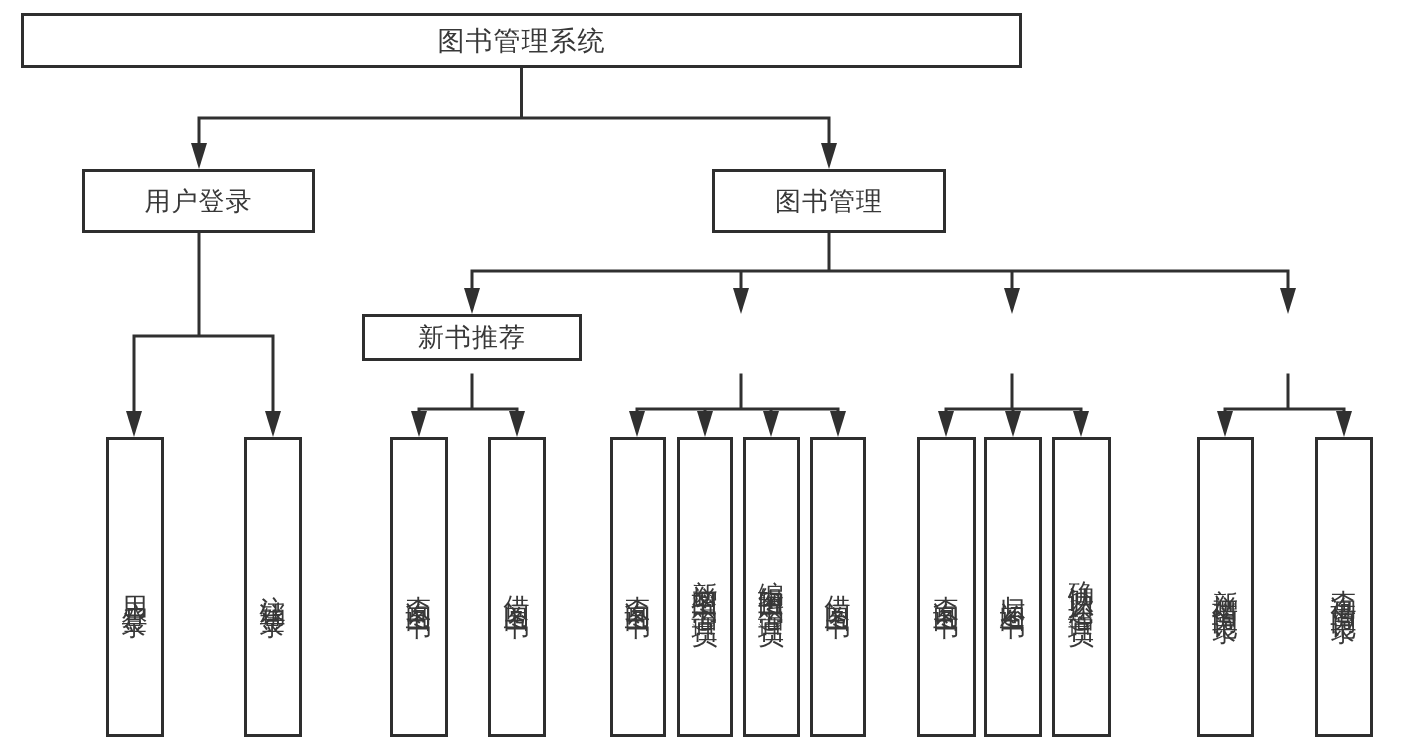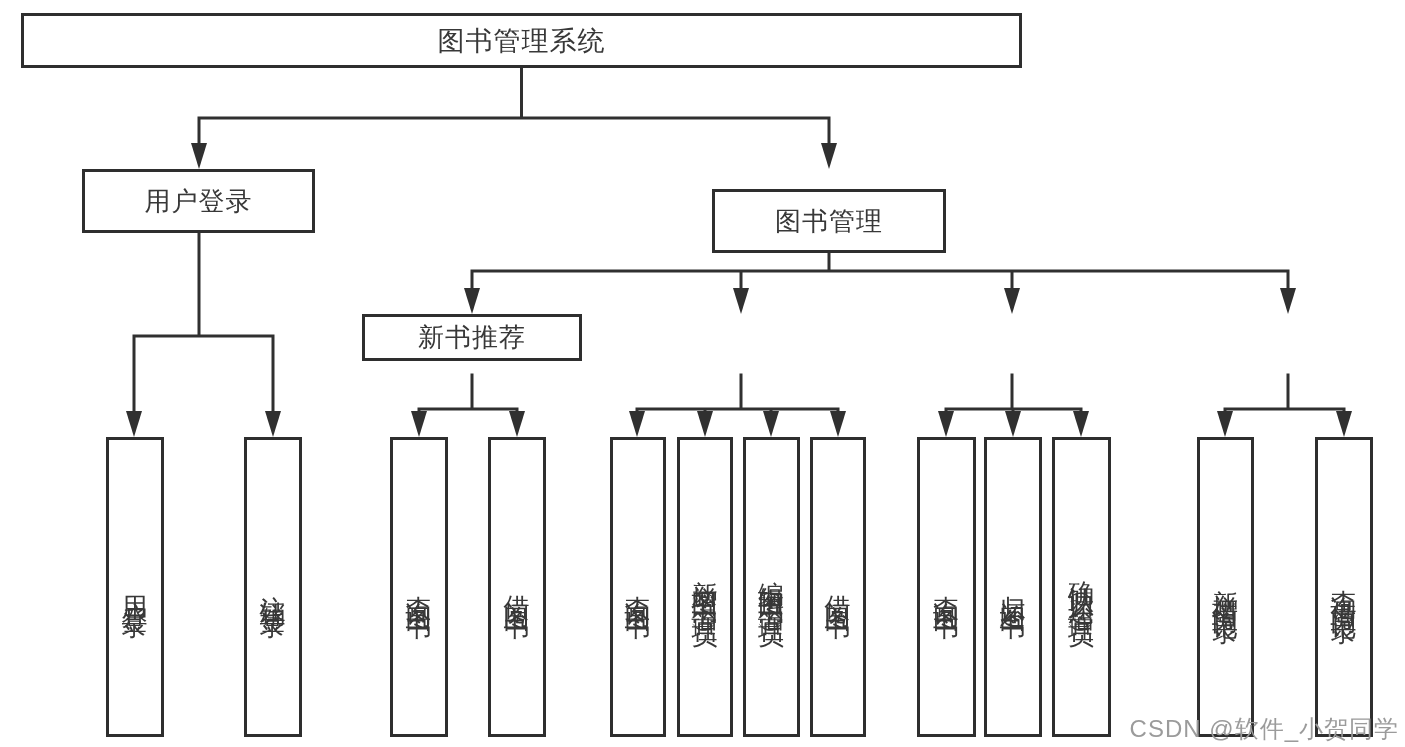--- a/index.html
+++ b/index.html
@@ -79,21 +79,21 @@
     <polygon points="1073,411 1089,411 1081,437" fill="#303030" stroke="none"></polygon>
 
     <path d="M1288 375 V409 M1225 409 H1344 M1225 409 V414 M1344 409 V414"></path>
     <polygon points="1217,411 1233,411 1225,437" fill="#303030" stroke="none"></polygon>
     <polygon points="1336,411 1352,411 1344,437" fill="#303030" stroke="none"></polygon>
   </svg>
 
   <div class="node h-node root-node" style="left:21px; top:13px; width:1001px; height:55px;">图书管理系统</div>
 
   <div class="node h-node" style="left:82px; top:169px; width:233px; height:64px;">用户登录</div>
-  <div class="node h-node" style="left:712px; top:169px; width:234px; height:64px;margin-top:20px;">图书管理</div>
+  <div class="node h-node" style="left:712px; top:169px; width:234px; height:64px;">图书管理</div>
 
   <div class="node h-node" style="left:362px; top:314px; width:220px; height:47px;">新书推荐</div>
 
   <div class="node v-node" style="left:106px; top:437px; width:58px; height:300px;">
     <span>用户登录</span>
   </div>
   <div class="node v-node" style="left:244px; top:437px; width:58px; height:300px;">
     <span>注销登录</span>
   </div>
 
@@ -127,15 +127,14 @@
     <span>确认归还（管理员）</span>
   </div>
 
   <div class="node v-node" style="left:1197px; top:437px; width:57px; height:300px;">
     <span>新增借阅记录</span>
   </div>
   <div class="node v-node" style="left:1315px; top:437px; width:58px; height:300px;">
     <span>查询借阅记录</span>
   </div>
 
-  <div class="watermark">CSDN @软件_小贺同学</div>
 
 </div>
 
 </body></html>

